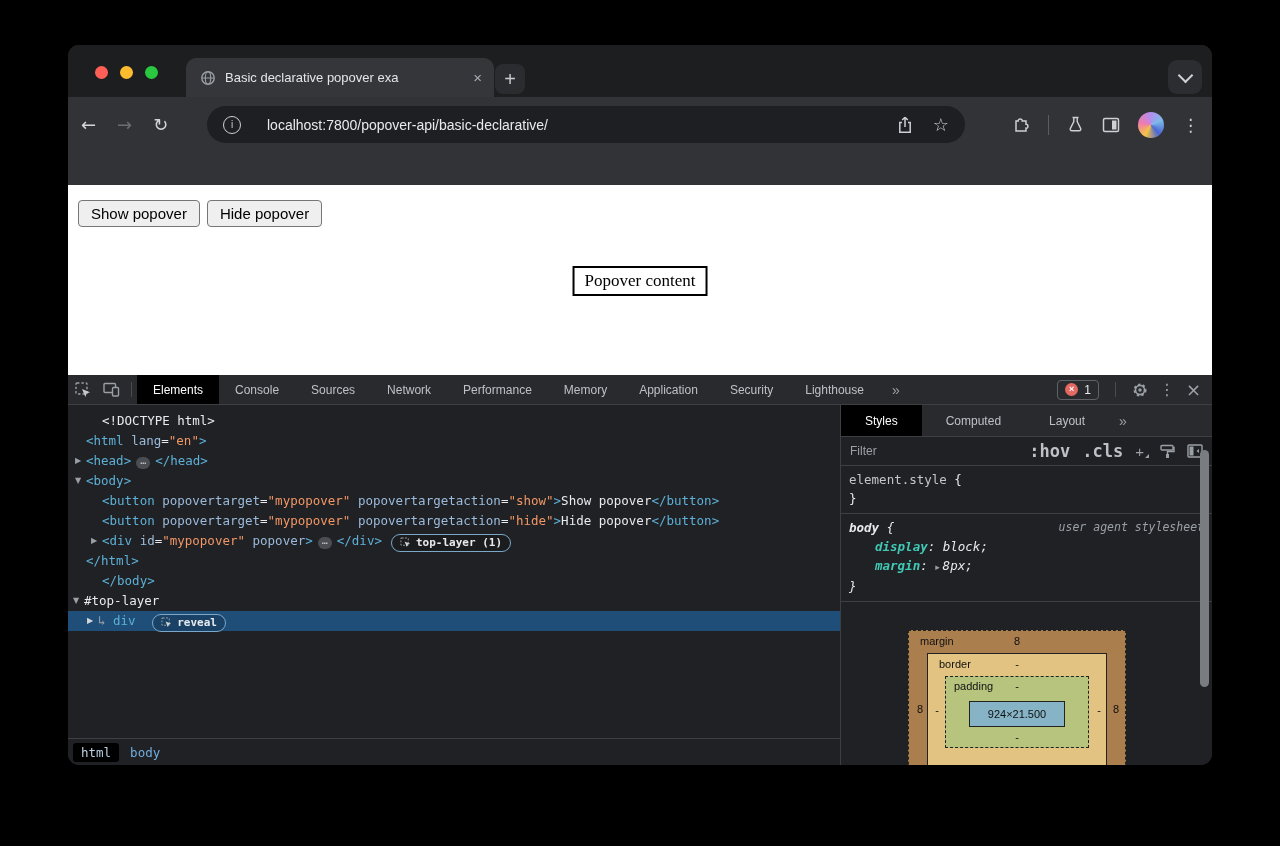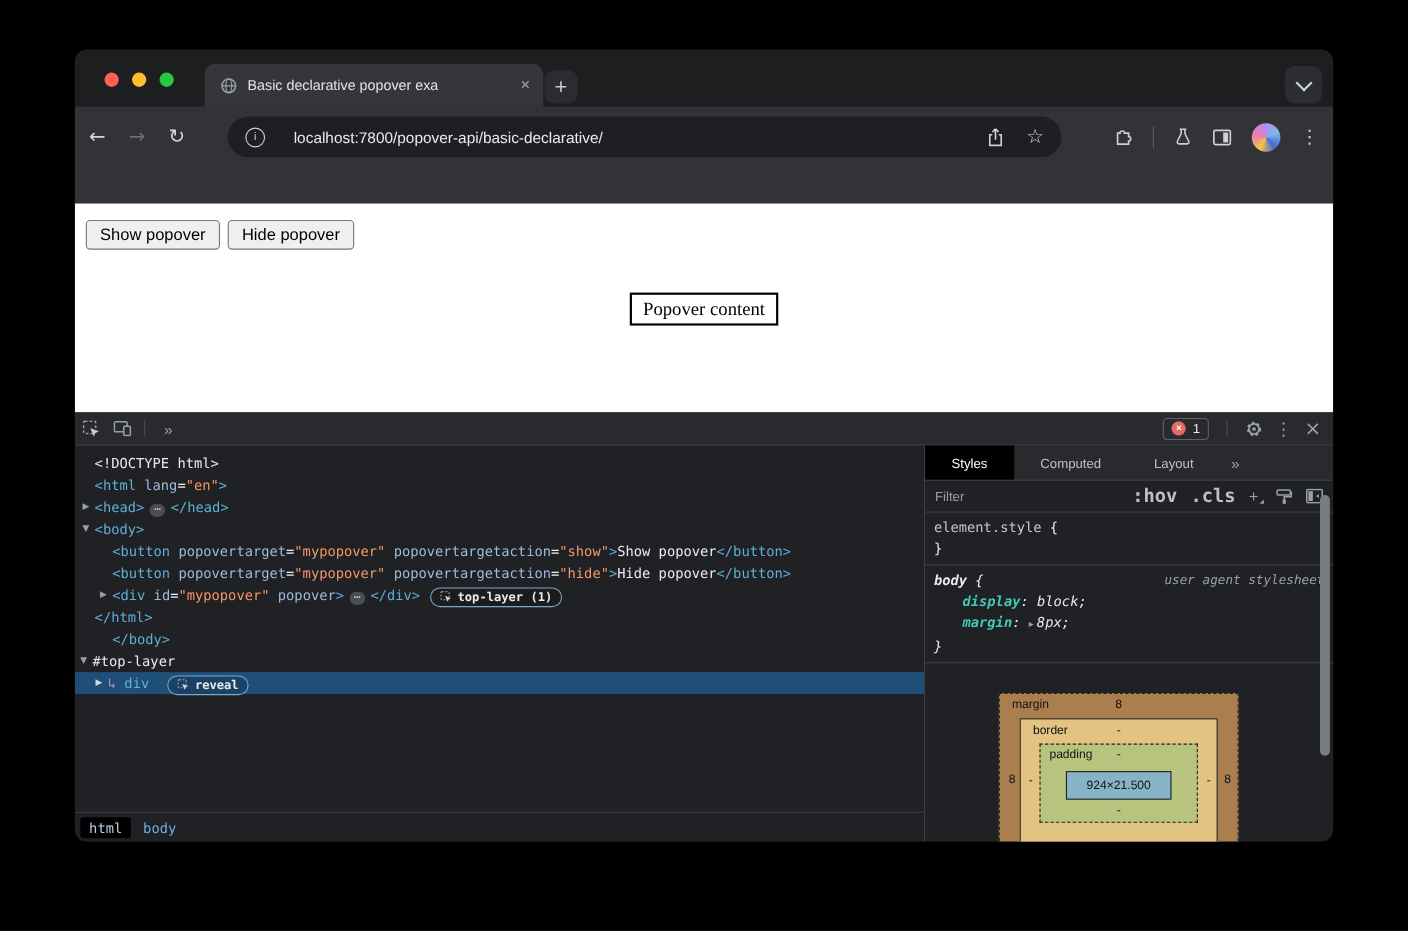--- a/index.html
+++ b/index.html
@@ -191,20 +191,31 @@
             <path d="M7 7 L15 10.2 L11.6 11.4 L10.4 15 Z" fill="#c7cacd"></path>
           </svg>
       </span>
       <span class="dt-iconbtn">
         <svg width="17" height="15" viewBox="0 0 17 15">
             <rect x="1" y="1.5" width="11.5" height="9" rx="1" stroke="#9aa0a6" stroke-width="1.4" fill="none"></rect>
             <rect x="9.5" y="5.5" width="6" height="8.5" rx="1" fill="#292a2d" stroke="#9aa0a6" stroke-width="1.4"></rect>
           </svg>
       </span>
       <span class="dt-sep"></span>
+      <div class="dt-tabs">
+          <div class="dt-tab sel">Elements</div>
+          <div class="dt-tab">Console</div>
+          <div class="dt-tab">Sources</div>
+          <div class="dt-tab">Network</div>
+          <div class="dt-tab">Performance</div>
+          <div class="dt-tab">Memory</div>
+          <div class="dt-tab">Application</div>
+          <div class="dt-tab">Security</div>
+          <div class="dt-tab">Lighthouse</div>
+        </div>
       <span class="dt-more">»</span>
       <div class="dt-right">
         <span class="err-badge">
           <span class="err-dot">×</span>
           <span class="err-count">1</span>
         </span>
         <span class="dt-sep" style="margin-top:0;"></span>
         <span style="display:flex;">
           <svg width="16" height="16" viewBox="0 0 16 16">
               <circle cx="8" cy="8" r="5.2" fill="none" stroke="#9aa0a6" stroke-width="2.6" stroke-dasharray="2.2 2.2"></circle>
@@ -214,21 +225,21 @@
         </span>
         <span class="dt-glyph">⋮</span>
         <span class="dt-glyph" style="font-size:18px;">×</span>
       </div>
     </div>
 
     <div class="dt-body">
 
       <div class="tree-pane">
         <div class="dom-tree">
-            <div class="tline" style="padding-left: 18px;"><span class="c-plain">&lt;!DOCTYPE html&gt;</span></div>
+            <div class="tline" style="padding-left: 18px; margin-left: 16px;"><span class="c-plain">&lt;!DOCTYPE html&gt;</span></div>
             <div class="tline" style="padding-left: 18px;"><span class="c-tag">&lt;html</span><span class="c-attr"> lang</span><span class="c-eq">=</span><span class="c-val">"en"</span><span class="c-tag">&gt;</span></div>
             <div class="tline" style="padding-left: 18px;"><span class="tarrow" style="left: 4px;">▶</span><span class="c-tag">&lt;head&gt;</span><span class="dots">…</span><span class="c-tag">&lt;/head&gt;</span></div>
             <div class="tline" style="padding-left: 18px;"><span class="tarrow" style="left: 4px;">▼</span><span class="c-tag">&lt;body&gt;</span></div>
             <div class="tline" style="padding-left: 34px;"><span class="c-tag">&lt;button</span><span class="c-attr"> popovertarget</span><span class="c-eq">=</span><span class="c-val">"mypopover"</span><span class="c-attr"> popovertargetaction</span><span class="c-eq">=</span><span class="c-val">"show"</span><span class="c-tag">&gt;</span><span class="c-plain">Show popover</span><span class="c-tag">&lt;/button&gt;</span></div>
             <div class="tline" style="padding-left: 34px;"><span class="c-tag">&lt;button</span><span class="c-attr"> popovertarget</span><span class="c-eq">=</span><span class="c-val">"mypopover"</span><span class="c-attr"> popovertargetaction</span><span class="c-eq">=</span><span class="c-val">"hide"</span><span class="c-tag">&gt;</span><span class="c-plain">Hide popover</span><span class="c-tag">&lt;/button&gt;</span></div>
             <div class="tline" style="padding-left: 34px;"><span class="tarrow" style="left: 20px;">▶</span><span class="c-tag">&lt;div</span><span class="c-attr"> id</span><span class="c-eq">=</span><span class="c-val">"mypopover"</span><span class="c-attr"> popover</span><span class="c-tag">&gt;</span><span class="dots">…</span><span class="c-tag">&lt;/div&gt;</span><span class="nbadge">
                 <svg width="11" height="11" viewBox="0 0 12 12">
                   <rect x="1" y="1" width="8" height="8" rx="1" fill="none" stroke="#9aa0a6" stroke-width="1.1" stroke-dasharray="2 1.5"></rect>
                   <path d="M5 5 L11 7.4 L8.5 8.4 L7.4 11 Z" fill="#d0d3d6"></path>
                 </svg>

